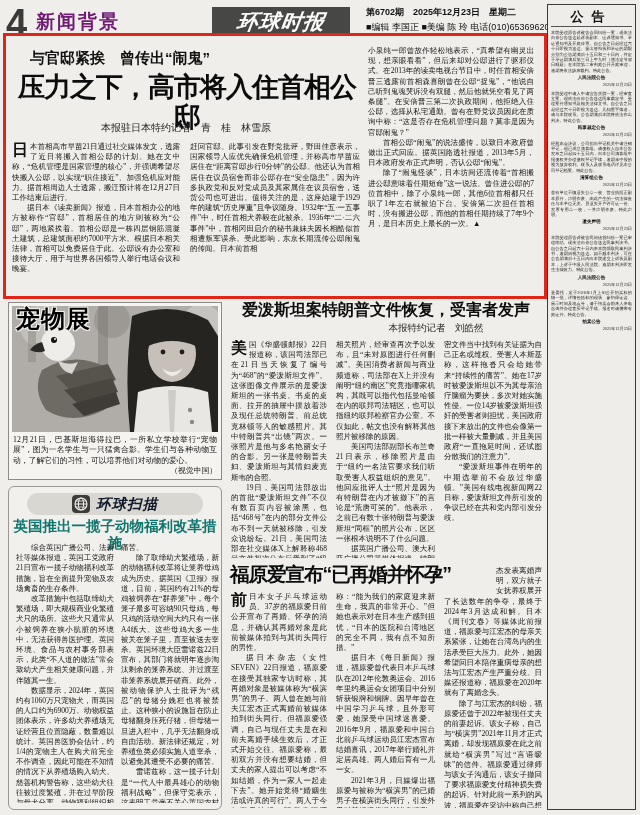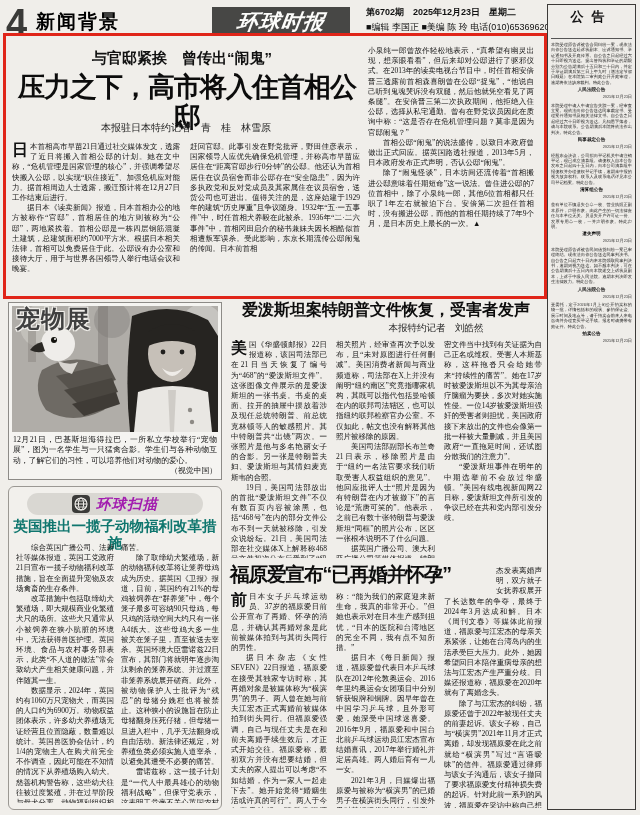--- a/index.html
+++ b/index.html
@@ -1,69 +1,69 @@
 <!DOCTYPE html>
 <html><head>
 <meta charset="utf-8">
 <style>
   html,body{margin:0;padding:0;background:#d8d6d2;}
   .page{position:relative;width:640px;height:815px;background:#f0eeea;overflow:hidden;
         font-family:"Liberation Serif",serif;color:#161616;}
   .abs{position:absolute;}
   
   .pagenum{left:6px;top:4px;font:bold 38px/38px "Liberation Sans",sans-serif;color:#3a3a38;}
-  .section-label{left:36px;top:12px;font:bold 19px/19px "Liberation Sans",sans-serif;color:#000000;letter-spacing:2px;}
+  .section-label{left:36px;top:12px;font:bold 19px/19px "Liberation Sans",sans-serif;color:#701a75;letter-spacing:2px;}
   .section-bar{left:12px;top:36px;width:148px;height:7px;background:#b7b5b1;}
   .header-rule{left:160px;top:38px;width:384px;height:4px;background:#c6c4c0;}
   .masthead{left:212px;top:7px;width:138px;height:31px;background:#474745;display:flex;align-items:center;justify-content:center;}
   .masthead span{color:#fdfdfb;font:bold italic 21px/21px "Liberation Serif",serif;letter-spacing:1px;transform:skewX(-8deg);}
   .issue-line{left:366px;top:6px;font:bold 9px/13px "Liberation Sans",sans-serif;color:#111;}
   .staff-line{left:366px;top:21px;font:9px/13px "Liberation Sans",sans-serif;color:#111;}
   
   .lead-box{left:3px;top:33px;width:538px;height:260px;border:3px solid #e02519;background:#f0eeea;}
-  .lead-kicker{left:4px;top:14px;width:344px;text-align:center;font:bold 15px/16px "Liberation Sans",sans-serif;color:#111;}
+  .lead-kicker{left:24px;top:14px;width:344px;font:bold 15px/16px "Liberation Sans",sans-serif;color:#111;}
   .lead-headline{left:2px;top:36px;width:358px;text-align:center;font:bold 27px/30px "Liberation Sans",sans-serif;color:#0c0c0c;letter-spacing:-1px;}
   .lead-byline{left:8px;top:86px;width:344px;text-align:center;font:10px/12px "Liberation Serif",serif;color:#222;}
   .col{position:absolute;text-align:justify;font:7.5px/10.2px "Liberation Serif",serif;color:#141414;overflow:hidden;}
   .col p{margin:0;text-indent:2em;}
   .col p.first{text-indent:0;}
   .dropcap{float:left;font:bold 16px/15px "Liberation Sans",sans-serif;margin:0 2px 0 0;color:#111;}
   .lead-c1{left:6px;top:106px;width:168px;height:146px;}
   .lead-c2{left:184px;top:106px;width:170px;height:146px;}
   .lead-c3{left:362px;top:10px;width:166px;height:242px;}
   
   .pet-box{left:8px;top:302px;width:214px;height:178px;border:1px solid #8d8b87;background:#f5f4f1;padding:3px;box-sizing:border-box;}
   .pet-photo{position:relative;width:206px;height:126px;background:#b4b1ac;overflow:hidden;}
-  .pet-title{position:absolute;left:4px;top:0px;font:bold 24px/26px "Liberation Sans",sans-serif;color:#404040;
+  .pet-title{position:absolute;left:4px;top:0px;font:bold 24px/26px "Liberation Sans",sans-serif;color:#000000;
              text-shadow:1px 1px 0 #f1efeb,-1px -1px 0 #f1efeb,1px -1px 0 #f1efeb,-1px 1px 0 #f1efeb;letter-spacing:1px;}
   .pet-caption{margin:3px 1px 0;font:7.8px/10.4px "Liberation Serif",serif;text-align:justify;color:#141414;}
   .pet-caption .credit{float:right;}
   
   .ep-headline{left:230px;top:300px;width:312px;text-align:center;font:bold 16px/19px "Liberation Sans",sans-serif;color:#0d0d0d;}
   .ep-byline{left:330px;top:322px;width:212px;text-align:center;font:9.5px/12px "Liberation Serif",serif;color:#222;}
   .ep-c1{left:231px;top:340px;width:96px;height:218px;}
   .ep-c2{left:336px;top:340px;width:99px;height:218px;}
   .ep-c3{left:444px;top:340px;width:98px;height:218px;}
   
   .fk-headline{left:230px;top:563px;width:262px;font:bold 19.5px/22px "Liberation Sans",sans-serif;color:#0d0d0d;letter-spacing:-1px;}
   .fk-c1{left:231px;top:592px;width:96px;height:216px;}
   .fk-c2{left:336px;top:592px;width:99px;height:216px;}
   .fk-c3{left:444px;top:566px;width:98px;height:242px;}
   .fk-c3 .wrapblock{float:left;width:52px;height:26px;}
   
   .scan-box{left:8px;top:486px;width:214px;height:324px;border:1px solid #9b9893;border-radius:6px;background:#f2f0ec;box-sizing:border-box;}
   .scan-band{margin:6px auto 3px;width:176px;height:22px;background:#d9d7d2;border-radius:11px;display:flex;align-items:center;justify-content:center;gap:6px;}
-  .scan-label{font:bold italic 14.5px/15px "Liberation Sans",sans-serif;color:#a21caf;letter-spacing:1px;}
+  .scan-label{font:bold italic 14.5px/15px "Liberation Sans",sans-serif;color:#0f172a;letter-spacing:1px;}
   .scan-headline{text-align:center;font:bold 14.5px/17px "Liberation Sans",sans-serif;color:#0f766e;margin:2px 0 4px;}
   .scan-c1{left:7px;top:56px;width:98px;height:260px;}
   .scan-c2{left:112px;top:56px;width:98px;height:260px;}
   
   .notice-box{left:547px;top:4px;width:89px;height:806px;border:1.5px solid #3c3a38;background:#efede9;box-sizing:border-box;padding:4px 3px;overflow:hidden;}
   .notice-title{text-align:center;font:bold 13px/15px "Liberation Sans",sans-serif;letter-spacing:8px;color:#141414;
-                border-bottom:1px solid #555;padding-bottom:14px;margin-bottom:3px;}
+                border-bottom:1px solid #555;padding-bottom:2px;margin-bottom:3px;}
   .notice-body{font:4.2px/5.4px "Liberation Serif",serif;text-align:justify;color:#1c1c1c;margin:0 0 2px;}
   .notice-head{font:bold 4.6px/6px "Liberation Sans",sans-serif;text-align:center;color:#111;margin:1px 0;}
   .notice-date{font:4.2px/5.4px "Liberation Serif",serif;text-align:right;color:#1c1c1c;margin:0 0 3px;}
 </style>
 </head>
 <body>
 
 <div class="page">
 
   <div class="abs pagenum">4</div>

